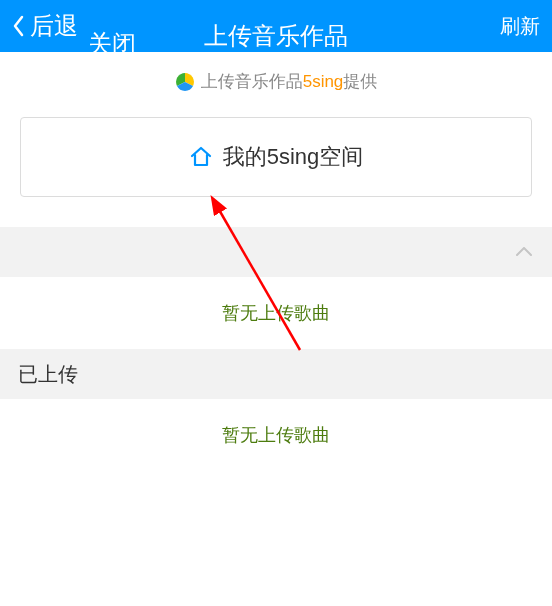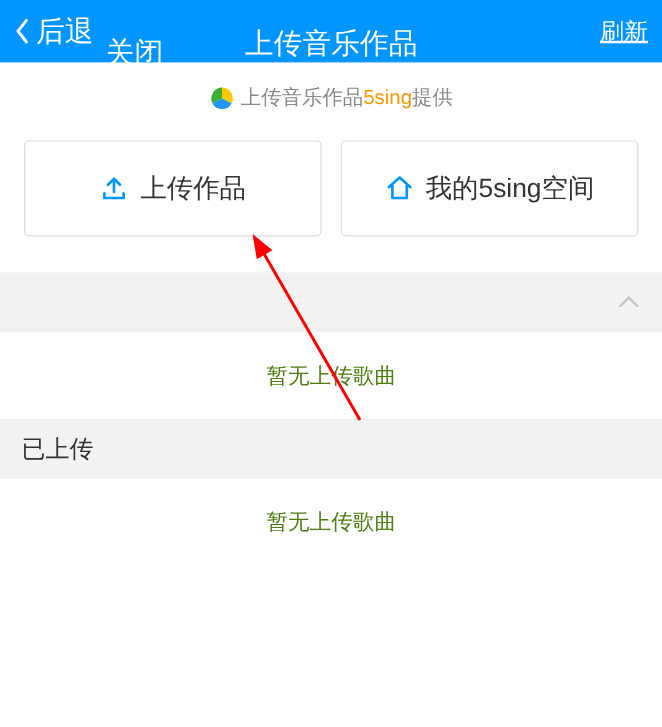--- a/index.html
+++ b/index.html
@@ -41,21 +41,20 @@
       left: 50%;
       transform: translateX(-50%);
       font-size: 24px;
       font-weight: 400;
       margin-top: 19px;
     }
     .refresh {
       margin-left: auto;
       font-size: 20px;
       cursor: pointer;
-      text-decoration: underline;
     }
     .provider-bar {
       display: flex;
       justify-content: center;
       align-items: center;
       padding: 18px 0 24px;
       gap: 6px;
     }
     .provider-logo {
       width: 20px;
@@ -156,29 +155,20 @@
   </span>
   <span class="provider-text">
     <span>上传音乐作品</span><span class="provider-brand">5sing</span><span>提供</span>
   </span>
 </div>
 
 <div class="button-row">
   <div class="big-btn">
     <span class="btn-icon">
       <svg viewBox="0 0 24 24" width="24" height="24">
-        <path d="M4 16 v4 h16 v-4" stroke="#0095ff" stroke-width="2.2" fill="none" stroke-linecap="round"></path>
-        <path d="M12 4 v11 M7 9 l5 -5 l5 5" stroke="#0095ff" stroke-width="2.2" fill="none" stroke-linecap="round" stroke-linejoin="round"></path>
-      </svg>
-    </span>
-    <span>上传作品</span>
-  </div>
-  <div class="big-btn">
-    <span class="btn-icon">
-      <svg viewBox="0 0 24 24" width="24" height="24">
         <path d="M3 11 L12 3 L21 11 M6 10 v10 h12 v-10" stroke="#0095ff" stroke-width="2.2" fill="none" stroke-linecap="round" stroke-linejoin="round"></path>
       </svg>
     </span>
     <span>我的5sing空间</span>
   </div>
 </div>
 
 <div class="section-header">
   <span class="chev">
     <svg viewBox="0 0 20 20" width="20" height="20">

